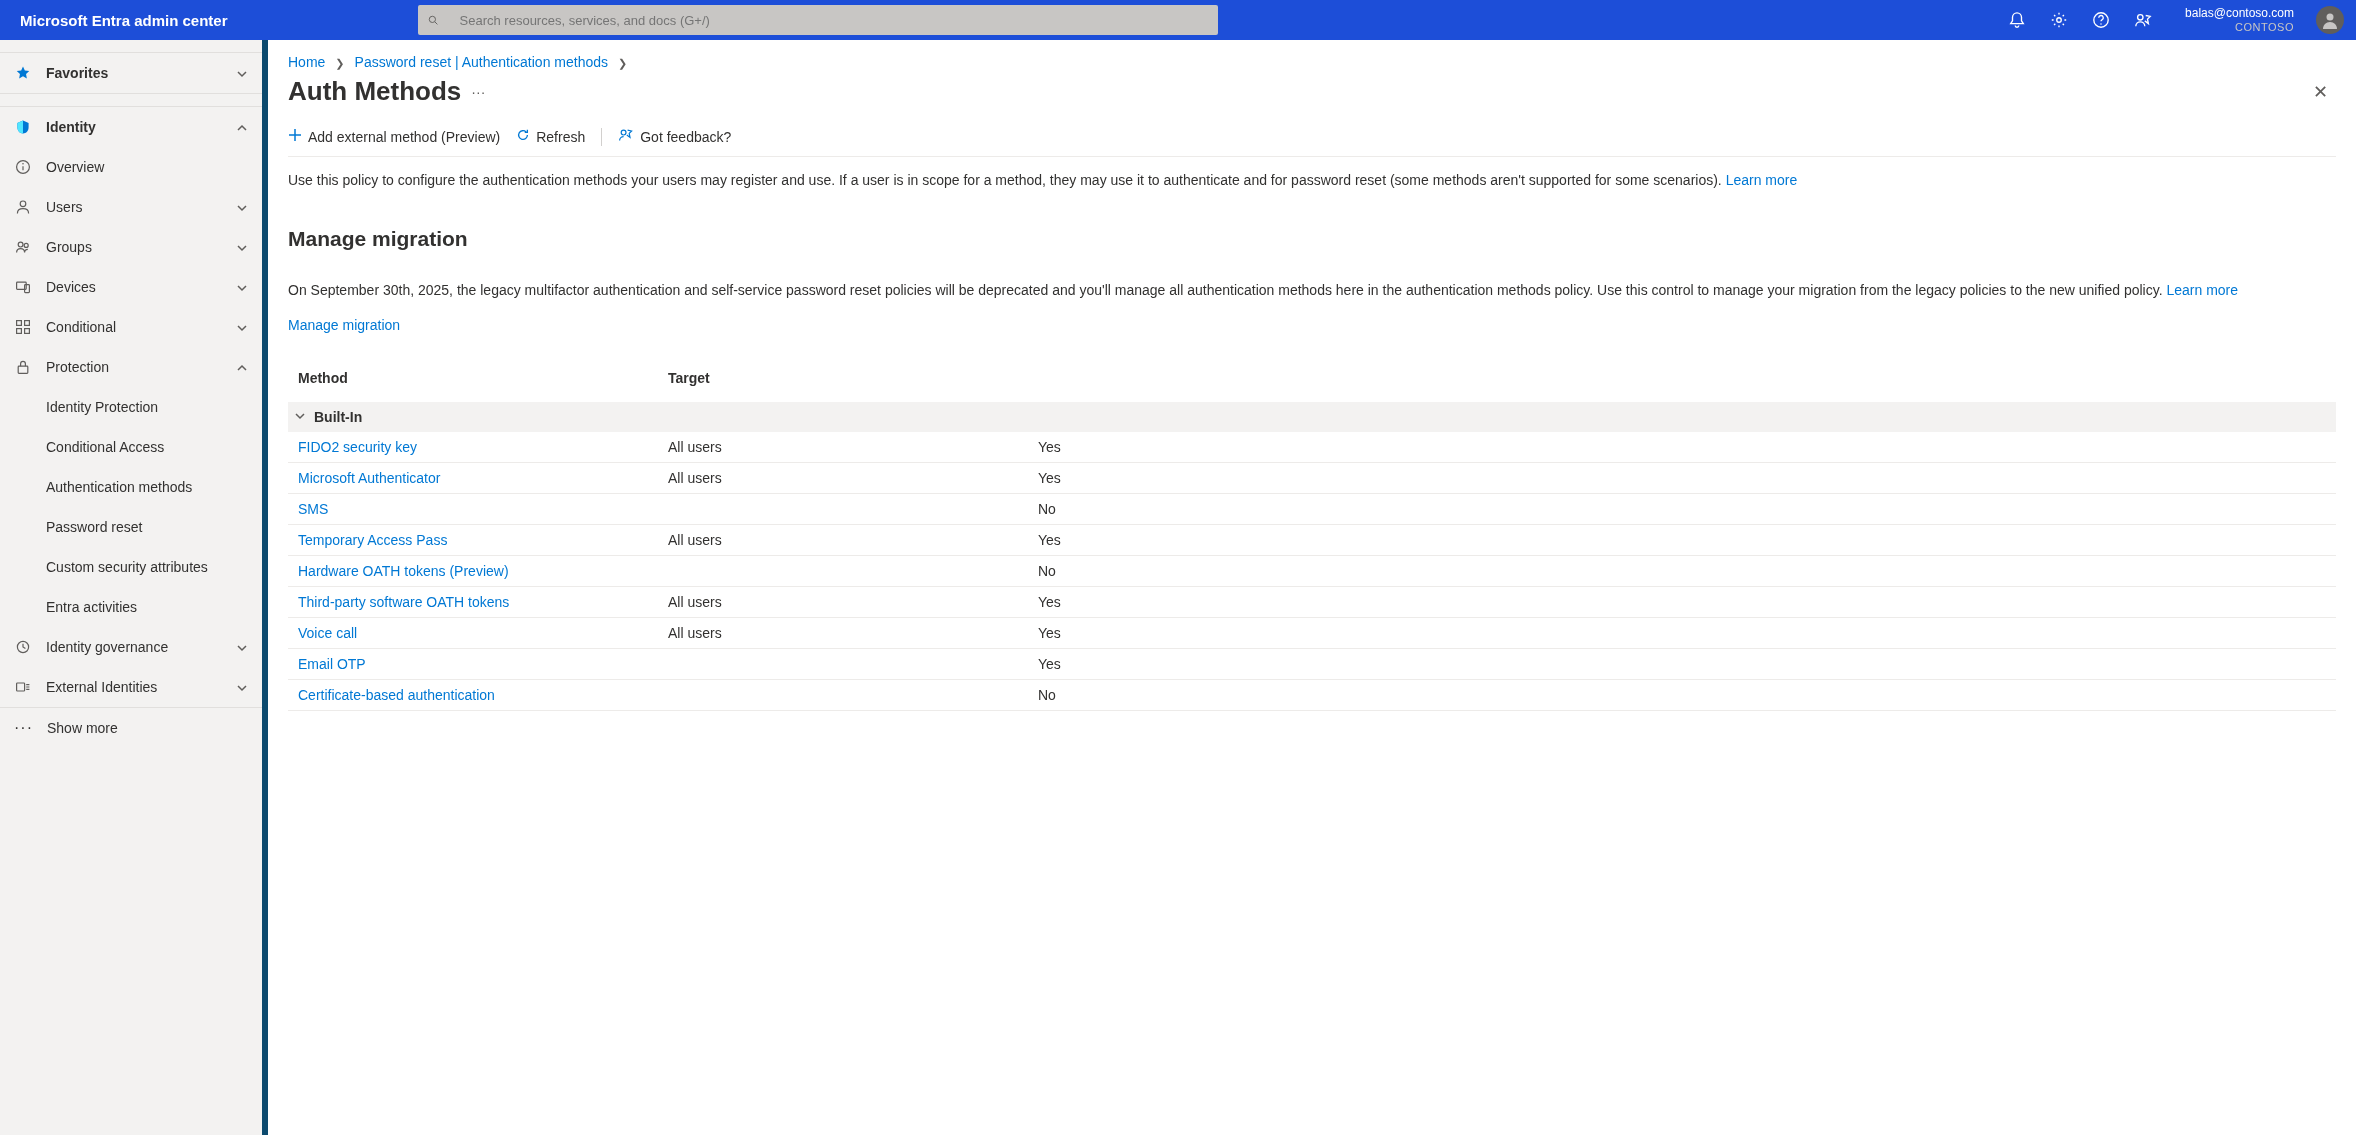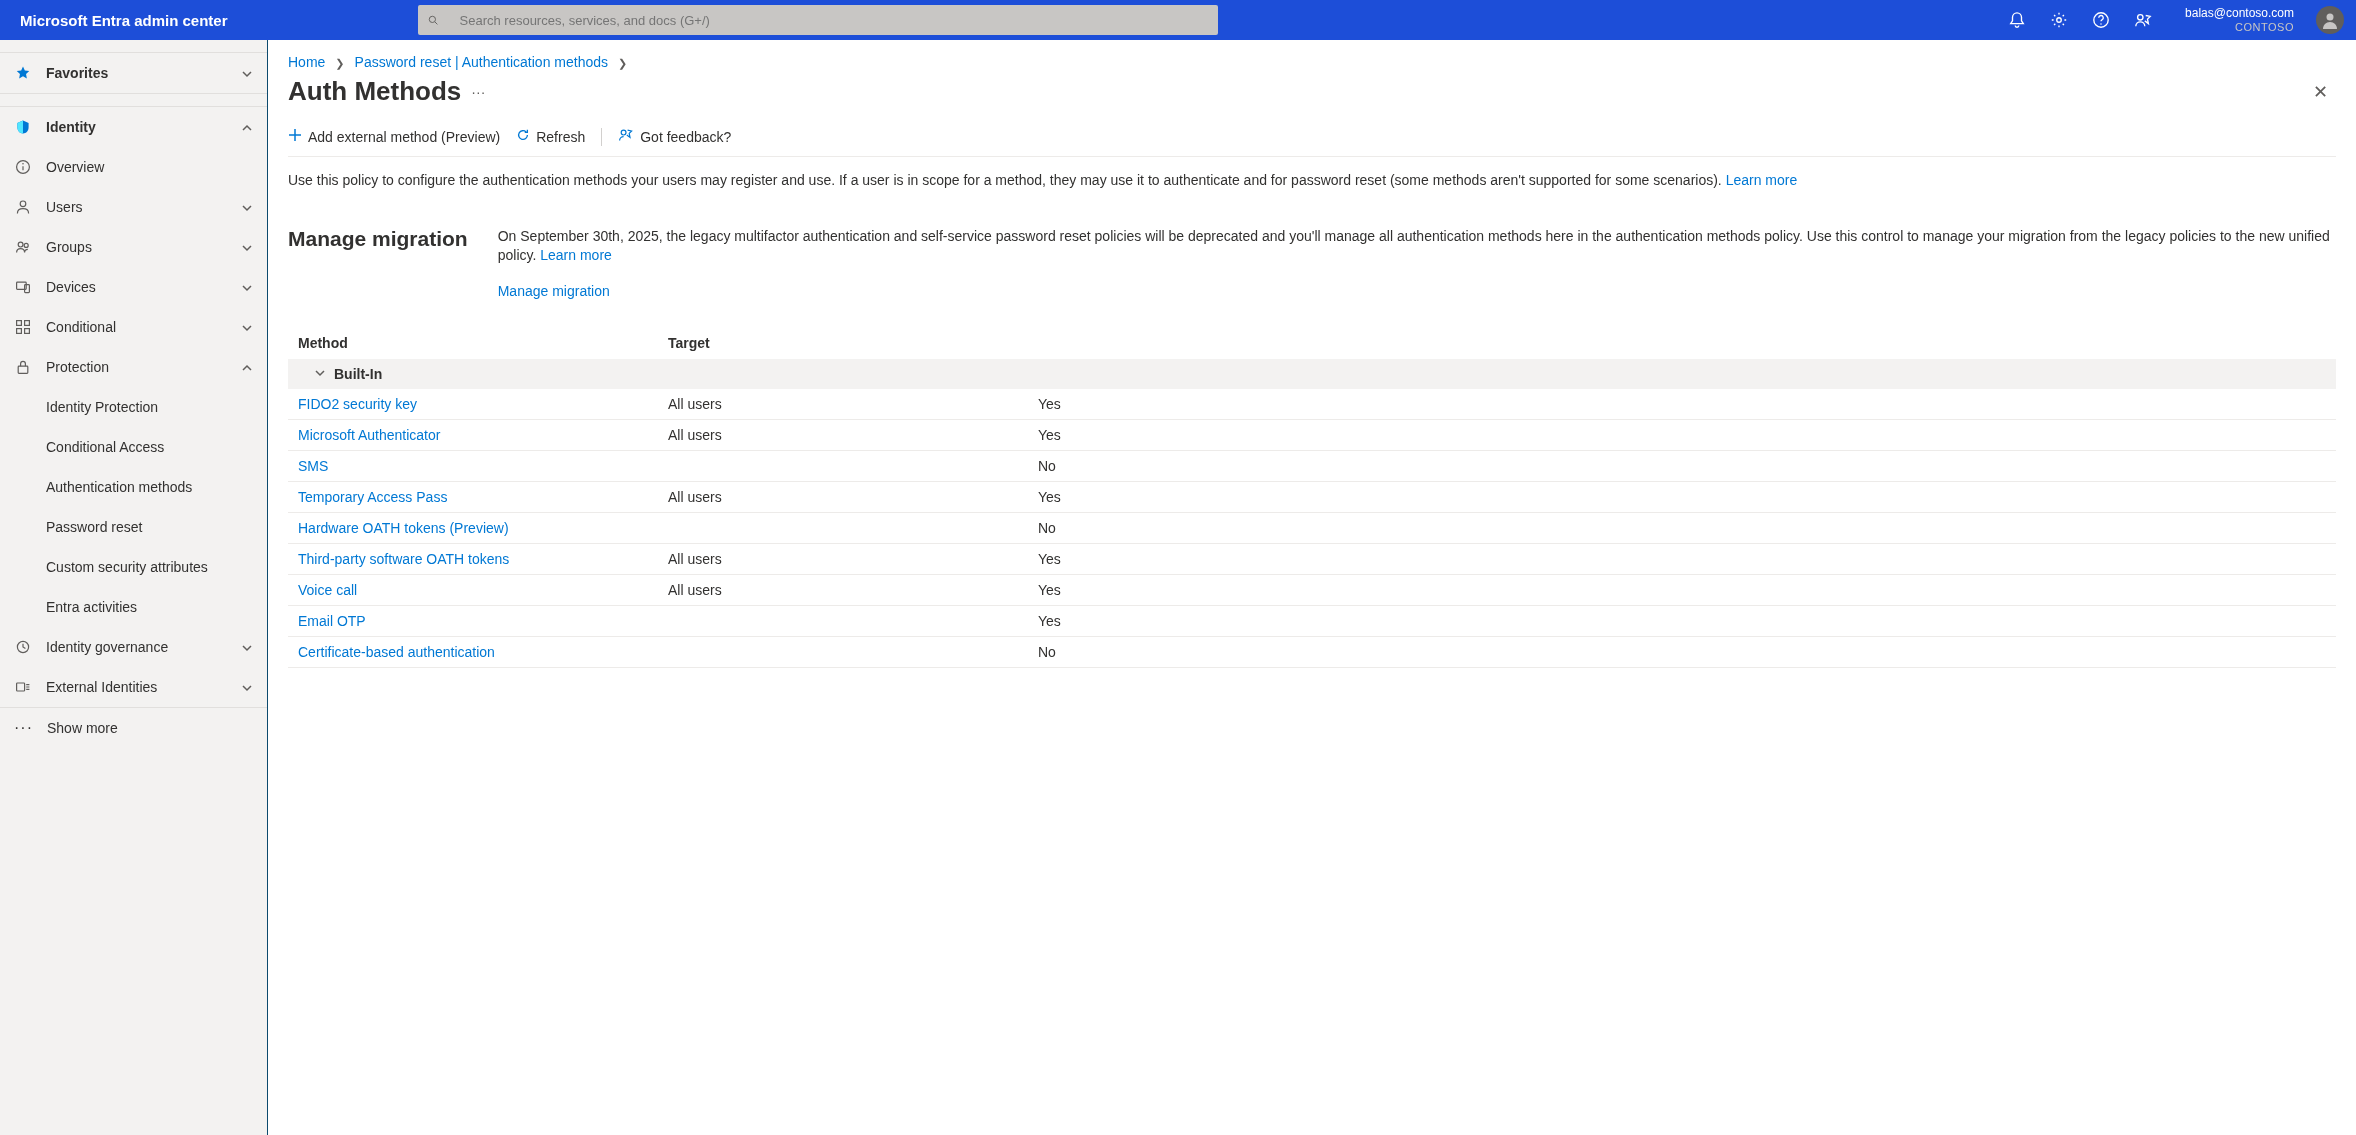--- a/index.html
+++ b/index.html
@@ -15,21 +15,21 @@
 .top-icons .icon-btn { width: 20px; height: 20px; display: flex; align-items: center; justify-content: center; cursor: pointer; }
 .account { text-align: right; font-size: 12px; line-height: 1.2; padding-left: 10px; }
 .account .email { font-size: 12px; }
 .account .org { font-size: 11px; color: #c8c6c4; letter-spacing: 0.5px; }
 .avatar { width: 28px; height: 28px; border-radius: 50%; background: #605e5c; display: flex; align-items: center; justify-content: center; }
 
 
 .shell { display: flex; height: calc(100vh - 40px); }
 
 
-.sidebar { width: 268px; background: #f3f2f1; border-right: 1px solid #0c4a6e; overflow-y: auto; position: relative; }
+.sidebar { width: 268px; background: #f3f2f1; border-right: 6px solid #0c4a6e; overflow-y: auto; position: relative; }
 .sb-section { border-bottom: 1px solid #e1dfdd; border-top: 1px solid #e1dfdd; margin-top: 12px; }
 .sb-section:first-child { margin-top: 12px; border-top: 1px solid #e1dfdd; }
 .sb-item, .sb-sect-header { display: flex; align-items: center; height: 40px; padding: 0 14px; cursor: pointer; font-size: 14px; color: #323130; }
 .sb-sect-header { font-weight: 600; }
 .sb-icon { width: 18px; height: 18px; margin-right: 14px; display: flex; align-items: center; justify-content: center; flex-shrink: 0; }
 .sb-label { flex: 1; }
 .sb-chev { width: 12px; height: 12px; }
 .sb-sub { padding-left: 46px; height: 40px; display: flex; align-items: center; cursor: pointer; font-size: 14px; }
 .sb-show-more { display: flex; align-items: center; height: 40px; padding: 0 14px; cursor: pointer; font-size: 14px; }
 .sb-show-more .dots { margin-right: 14px; font-size: 16px; letter-spacing: 1px; }
@@ -46,33 +46,33 @@
 
 
 .toolbar { display: flex; align-items: center; gap: 16px; margin-top: 20px; border-bottom: 1px solid #edebe9; padding-bottom: 10px; }
 .tb-btn { display: flex; align-items: center; gap: 6px; cursor: pointer; font-size: 14px; }
 .tb-btn svg { stroke: #0078d4; }
 .tb-sep { width: 1px; height: 18px; background: #d2d0ce; }
 
 .policy-desc { margin-top: 14px; font-size: 14px; line-height: 1.4; }
 .policy-desc a { color: #0078d4; text-decoration: none; cursor: pointer; }
 
-.migration-block { display: flex; gap: 30px; margin-top: 36px; align-items: flex-start; }
+.migration-block { display: flex; gap: 30px; margin-top: 36px; align-items: flex-start; flex-direction: column; }
 .migration-title { font-size: 21px; font-weight: 600; flex-shrink: 0; }
 .migration-body { font-size: 14px; line-height: 1.4; }
 .migration-body a { color: #0078d4; text-decoration: none; cursor: pointer; }
 .migration-link { color: #0078d4; text-decoration: none; cursor: pointer; display: inline-block; margin-top: 16px; font-size: 14px; }
 
 
 .table { margin-top: 26px; }
 .thead { display: flex; padding: 8px 10px; font-weight: 600; font-size: 14px; }
 .col-method { flex: 0 0 370px; }
 .col-target { flex: 0 0 370px; }
 .col-enabled { flex: 1; }
-.group-row { background: #f3f2f1; display: flex; align-items: center; padding: 7px 26px; font-weight: 600; font-size: 14px; }
+.group-row { background: #f3f2f1; display: flex; align-items: center; padding: 7px 6px; font-weight: 600; font-size: 14px; margin-top: 8px; }
 .group-row .chev { margin-right: 8px; }
 .trow { display: flex; align-items: center; padding: 7px 10px; border-bottom: 1px solid #edebe9; font-size: 14px; }
 .trow .col-method a { color: #0078d4; text-decoration: none; cursor: pointer; }
 
 
 .stroke-g { stroke: #605e5c; fill: none; stroke-width: 1.5; }
 .fill-g { fill: #605e5c; }
 .stroke-w { stroke: #fff; fill: none; stroke-width: 1.5; }
 </style>
 </head>

